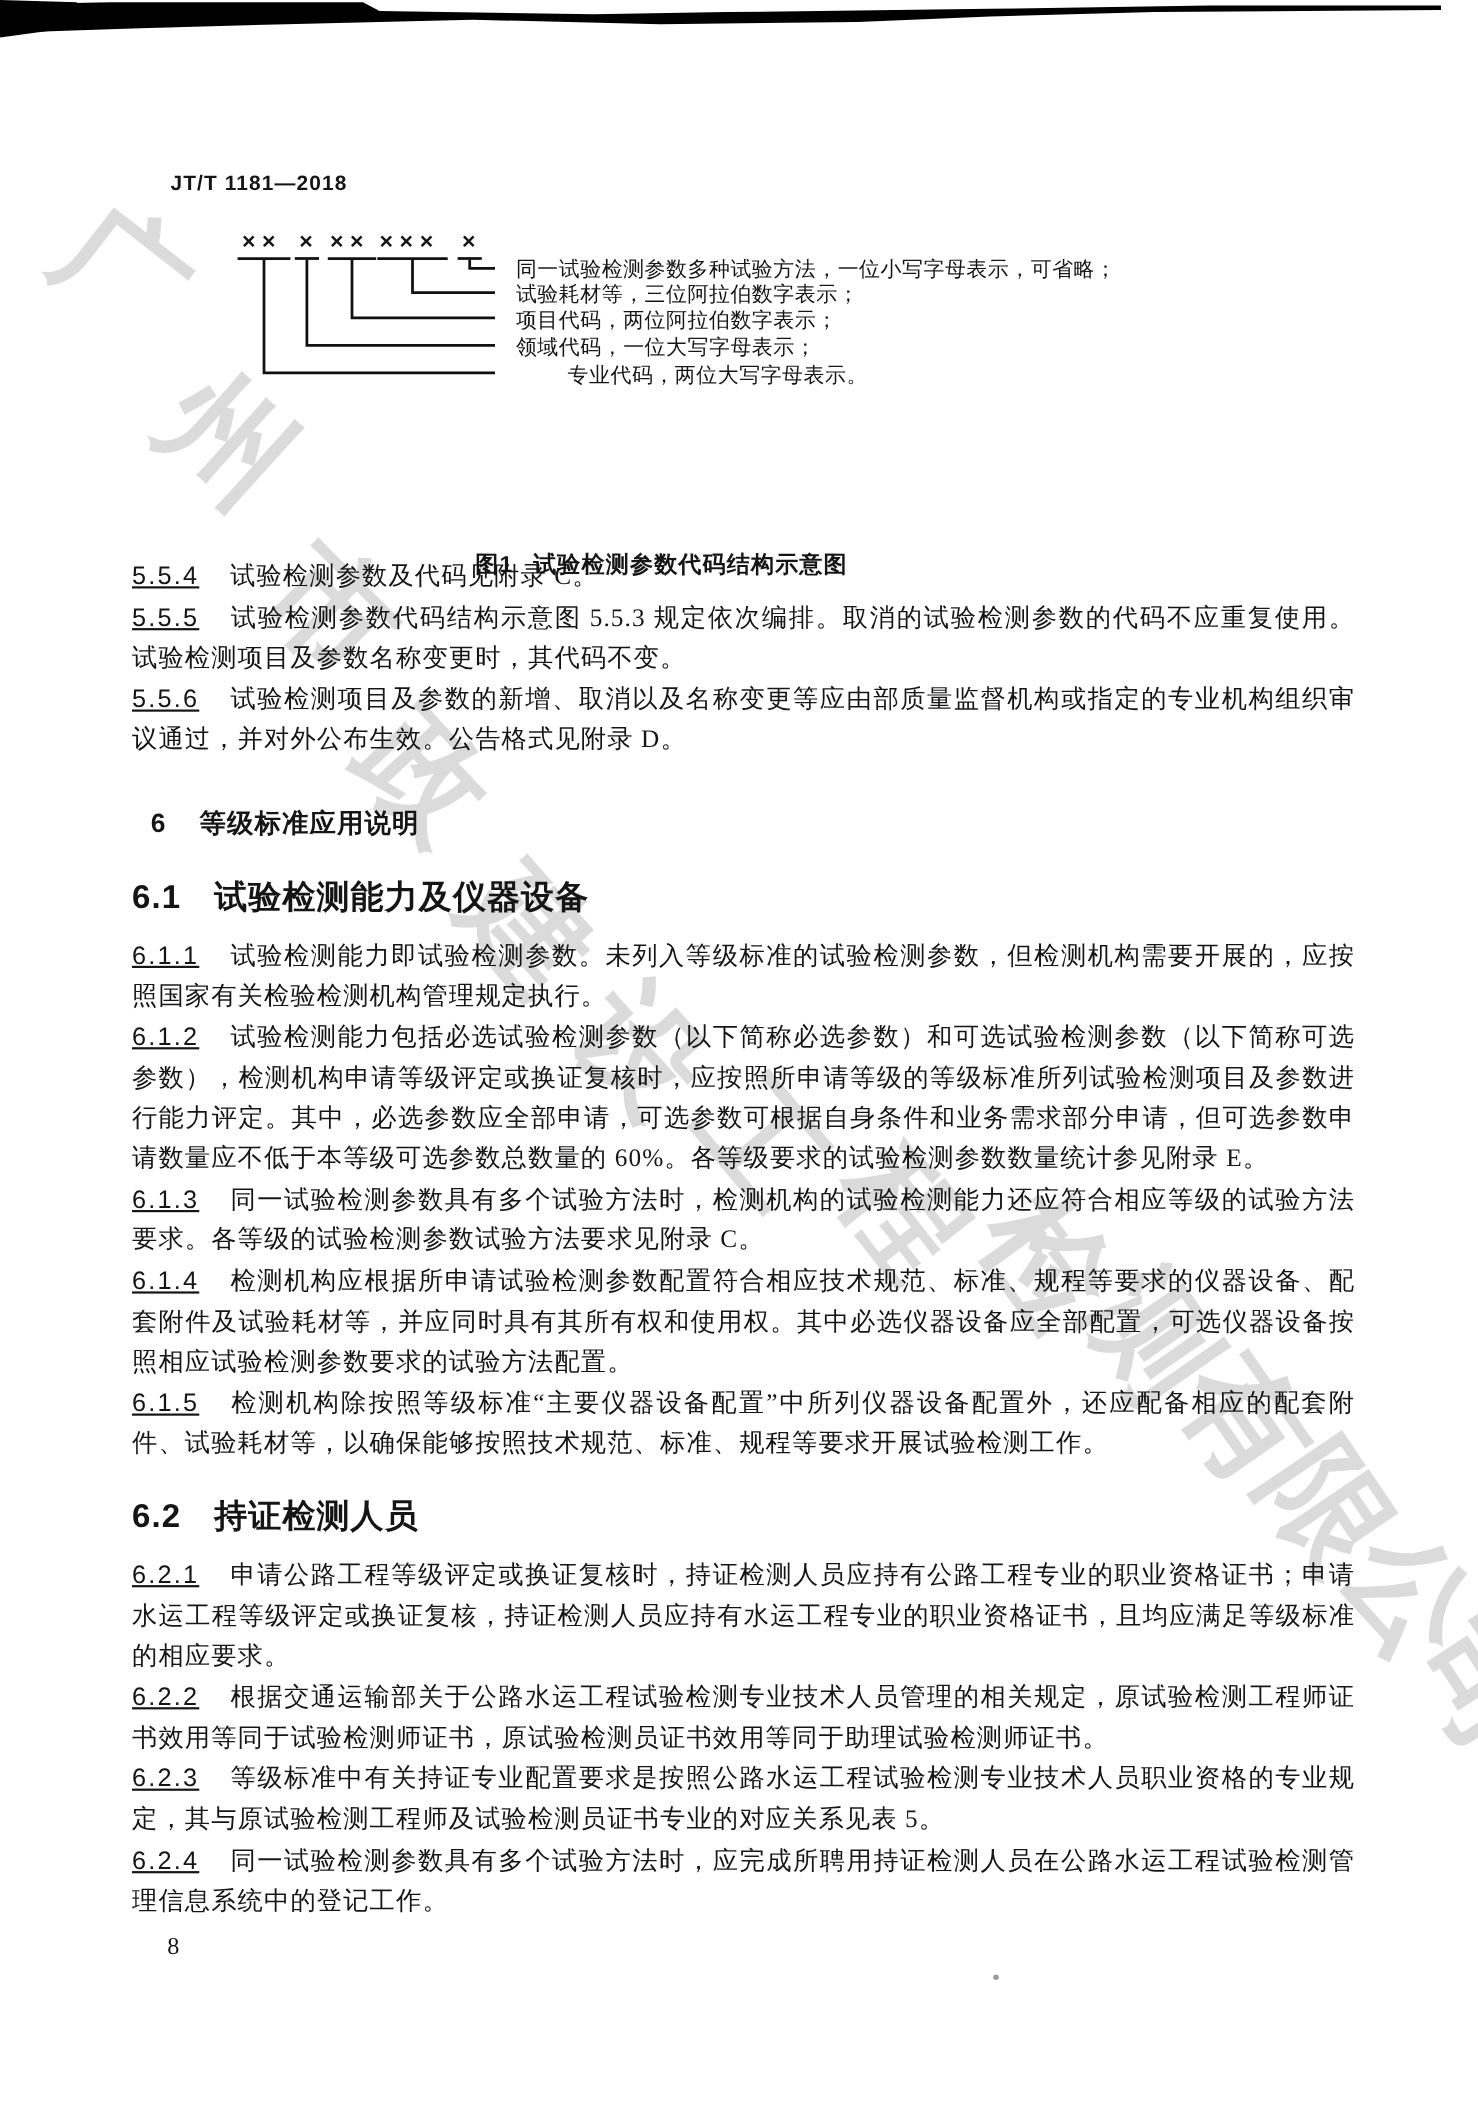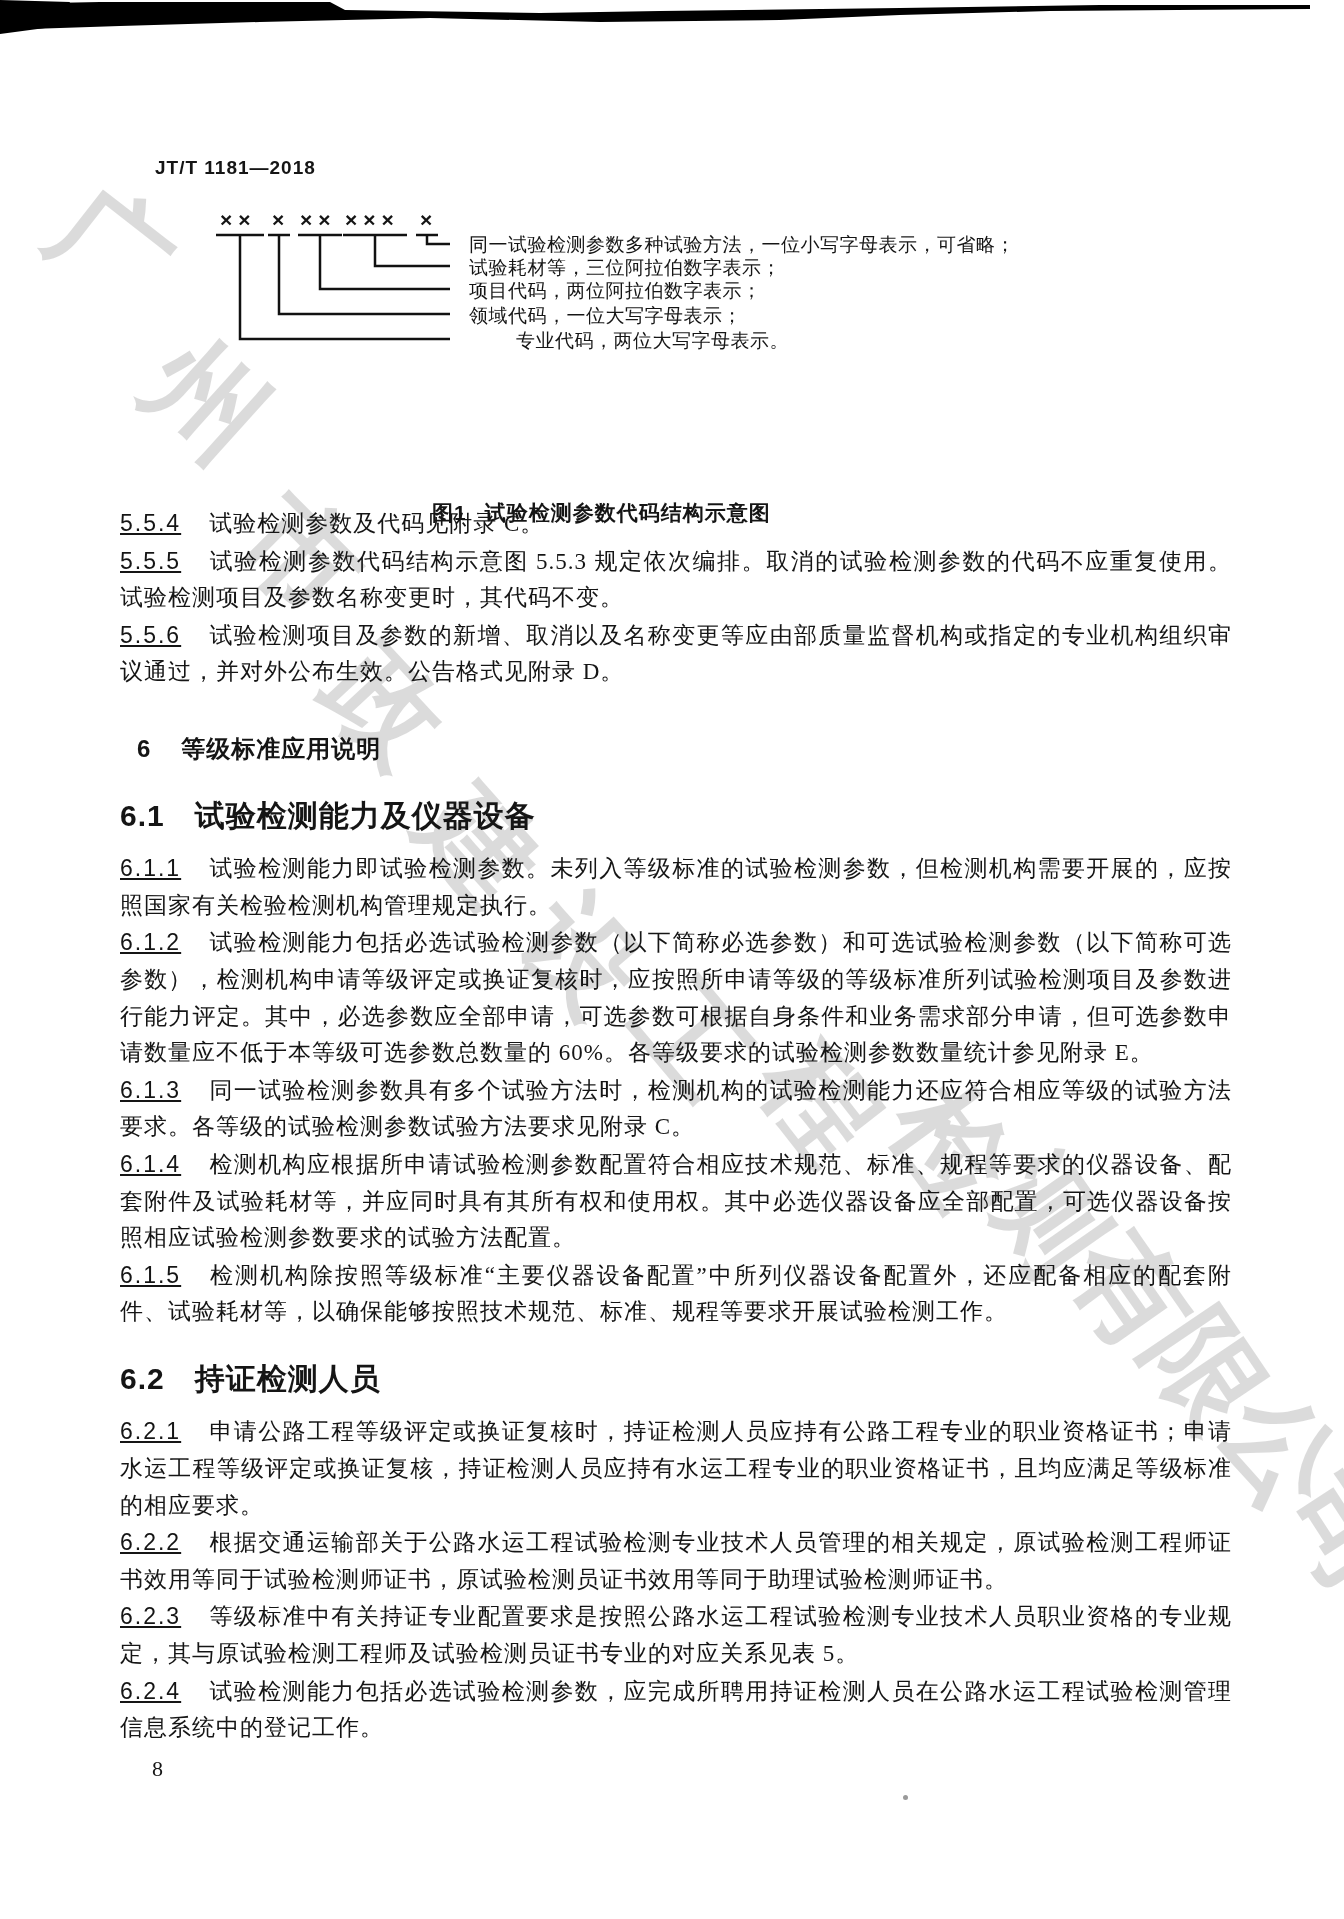--- a/index.html
+++ b/index.html
@@ -111,19 +111,19 @@
     <p class="clause"><span class="num">6.1.2</span><span>试验检测能力包括必选试验检测参数（以下简称必选参数）和可选试验检测参数（以下简称可选参数），检测机构申请等级评定或换证复核时，应按照所申请等级的等级标准所列试验检测项目及参数进行能力评定。其中，必选参数应全部申请，可选参数可根据自身条件和业务需求部分申请，但可选参数申请数量应不低于本等级可选参数总数量的 60%。各等级要求的试验检测参数数量统计参见附录 E。</span></p>
     <p class="clause"><span class="num">6.1.3</span><span>同一试验检测参数具有多个试验方法时，检测机构的试验检测能力还应符合相应等级的试验方法要求。各等级的试验检测参数试验方法要求见附录 C。</span></p>
     <p class="clause"><span class="num">6.1.4</span><span>检测机构应根据所申请试验检测参数配置符合相应技术规范、标准、规程等要求的仪器设备、配套附件及试验耗材等，并应同时具有其所有权和使用权。其中必选仪器设备应全部配置，可选仪器设备按照相应试验检测参数要求的试验方法配置。</span></p>
     <p class="clause"><span class="num">6.1.5</span><span>检测机构除按照等级标准“主要仪器设备配置”中所列仪器设备配置外，还应配备相应的配套附件、试验耗材等，以确保能够按照技术规范、标准、规程等要求开展试验检测工作。</span></p>
 
     <div class="h-sub"><span class="hnum">6.2</span><span>持证检测人员</span></div>
 
     <p class="clause"><span class="num">6.2.1</span><span>申请公路工程等级评定或换证复核时，持证检测人员应持有公路工程专业的职业资格证书；申请水运工程等级评定或换证复核，持证检测人员应持有水运工程专业的职业资格证书，且均应满足等级标准的相应要求。</span></p>
     <p class="clause"><span class="num">6.2.2</span><span>根据交通运输部关于公路水运工程试验检测专业技术人员管理的相关规定，原试验检测工程师证书效用等同于试验检测师证书，原试验检测员证书效用等同于助理试验检测师证书。</span></p>
     <p class="clause"><span class="num">6.2.3</span><span>等级标准中有关持证专业配置要求是按照公路水运工程试验检测专业技术人员职业资格的专业规定，其与原试验检测工程师及试验检测员证书专业的对应关系见表 5。</span></p>
-    <p class="clause"><span class="num">6.2.4</span><span>试验检测能力包括必选试验检测参数，应完成所聘用持证检测人员在公路水运工程试验检测管理信息系统中的登记工作。</span></p>
+    <p class="clause"><span class="num">6.2.4</span><span>同一试验检测参数具有多个试验方法时，应完成所聘用持证检测人员在公路水运工程试验检测管理信息系统中的登记工作。</span></p>
 
     <div class="page-num">8</div>
   </div>
 
   <div class="speck"></div>
 </div>
 
 </body></html>

